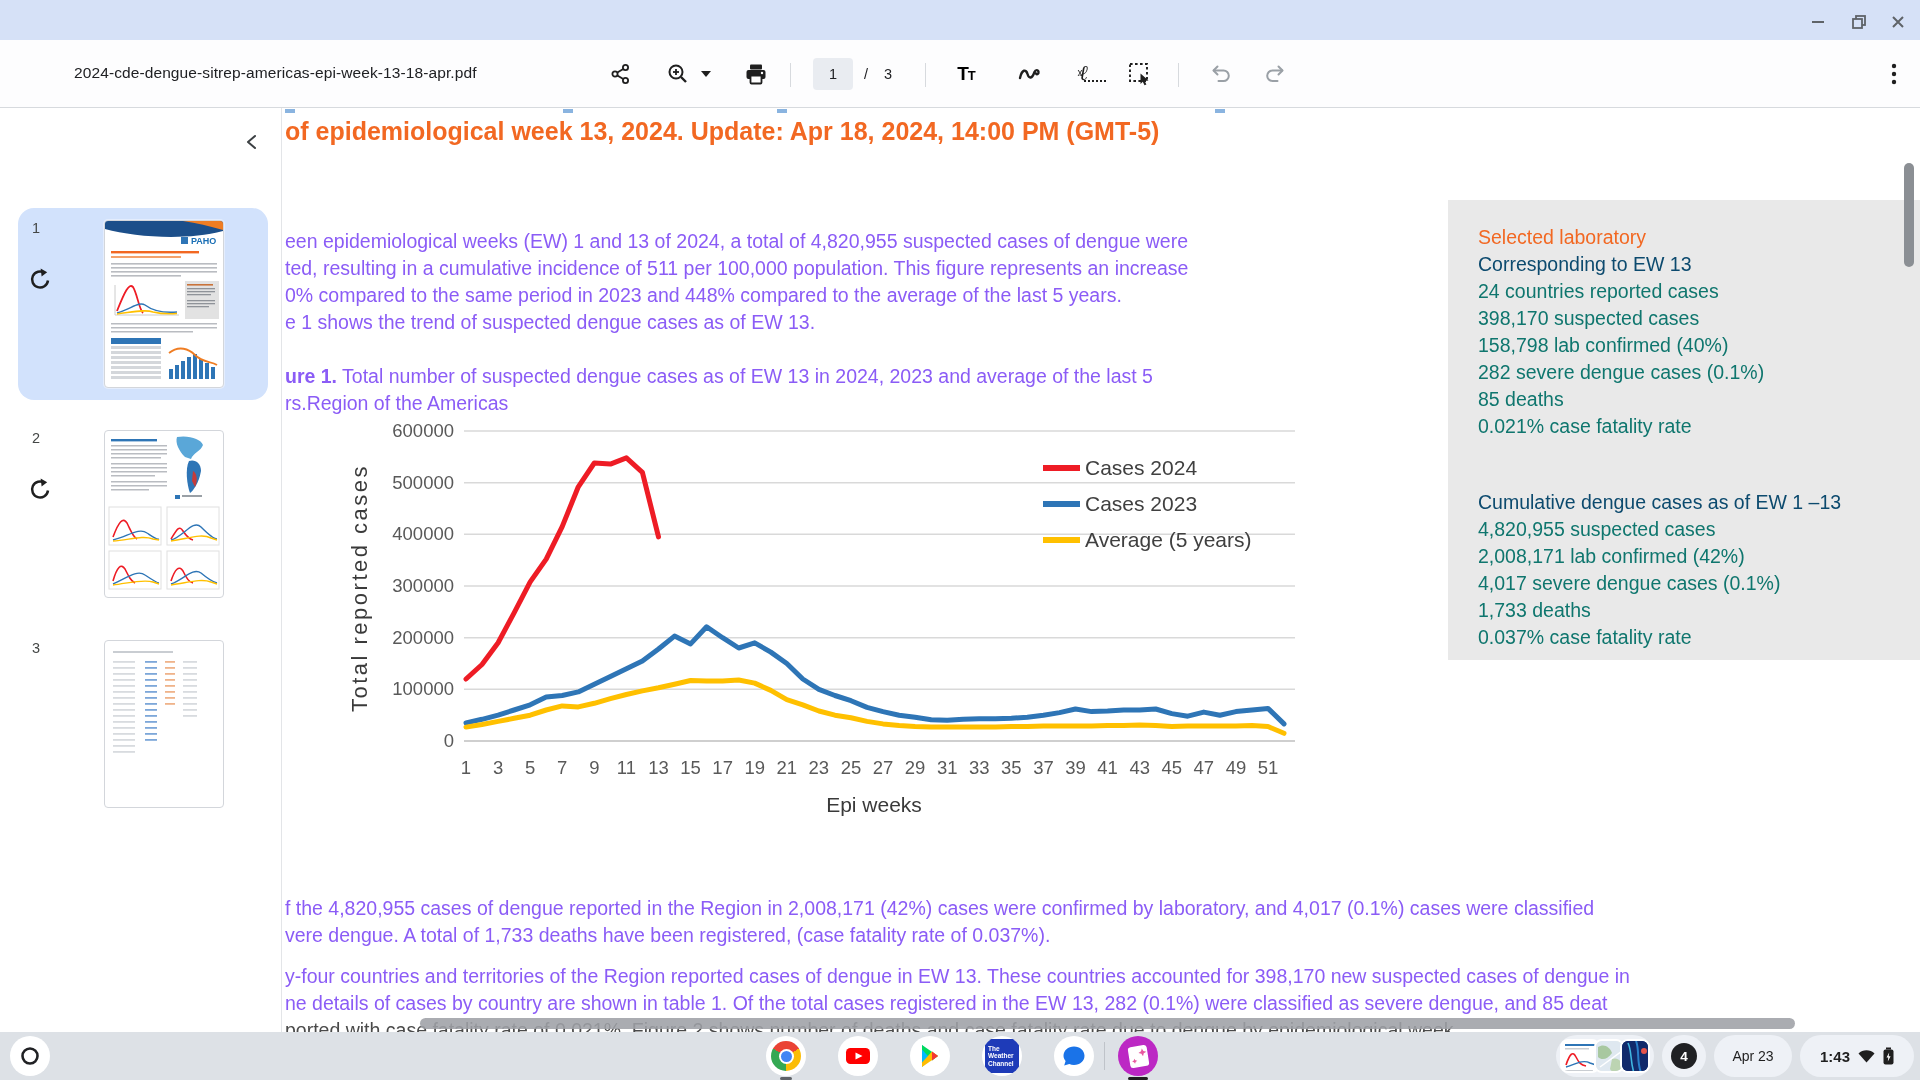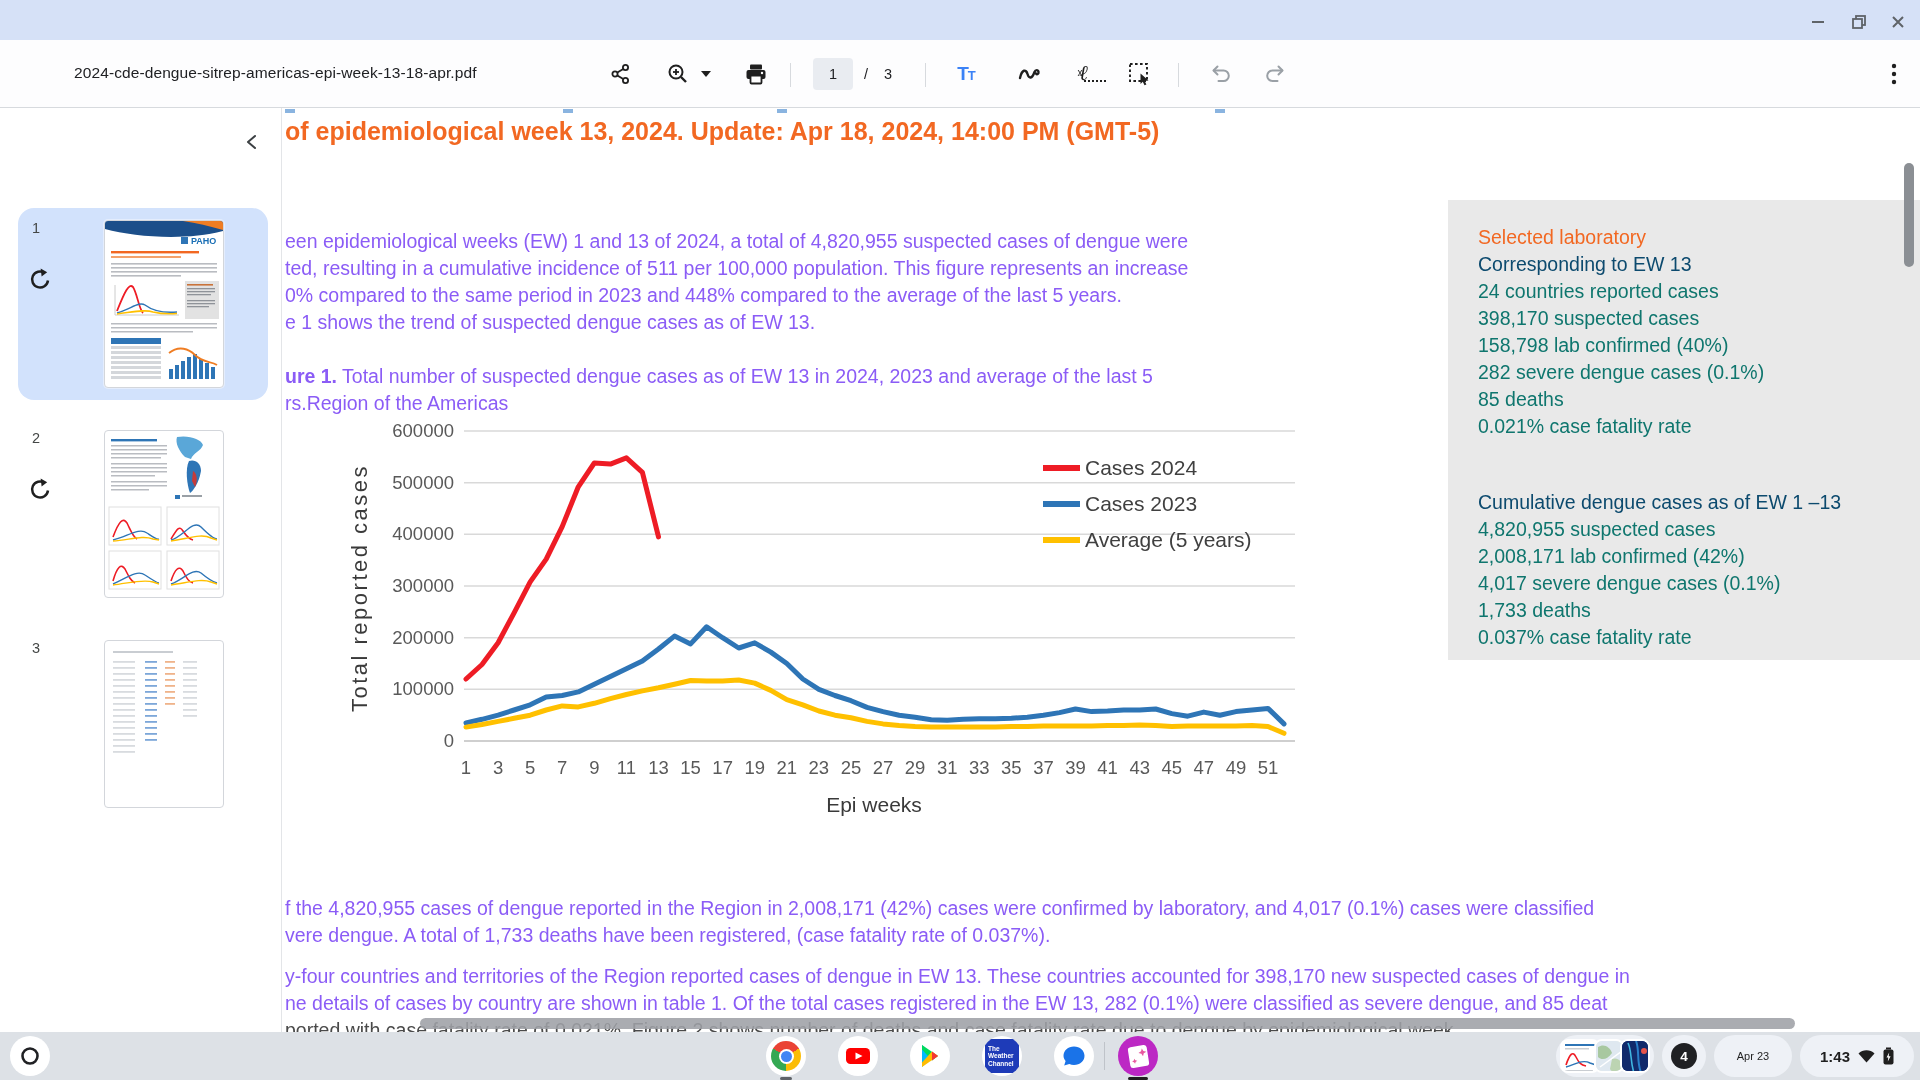--- a/index.html
+++ b/index.html
@@ -11,21 +11,21 @@
   .winbtn svg { display:block; }
 
   
   #toolbar { position:absolute; left:0; top:40px; width:1920px; height:68px; background:#fdfdfe; border-bottom:1px solid #d7dade; }
   #filename { position:absolute; left:30px; top:24px; font-size:15.5px; color:#202124; letter-spacing:.1px;margin-left:44px; }
   .tbtn { position:absolute; top:18px; width:32px; height:32px; display:flex; align-items:center; justify-content:center; border-radius:16px; }
   .tsep { position:absolute; top:23px; width:1px; height:24px; background:#d7dade; }
   #page-box { position:absolute; left:813px; top:18px; width:40px; height:32px; background:#e9ecf1; border-radius:4px; display:flex; align-items:center; justify-content:center; font-size:14.5px; color:#202124; }
   #page-sep { position:absolute; left:864px; top:26px; font-size:14.5px; color:#202124; }
   #page-total { position:absolute; left:884px; top:26px; font-size:14.5px; color:#202124; }
-  .glyph-tt { font-size:19px; font-weight:700; color:#3b82f6; letter-spacing:-1px; }
+  .glyph-tt { font-size:19px; font-weight:700; color:#000000; letter-spacing:-1px; }
   .glyph-tt small { font-size:13px; font-weight:700; }
   #sig-tool { position:relative; }
   #sig-x { position:absolute; left:-2px; bottom:6px; font-size:10px; color:#1f1f1f; }
   #sig-l { font-family:"DejaVu Serif", serif; font-style:italic; font-size:21px; font-weight:700; color:#1f1f1f; line-height:18px; }
   #sig-line { position:absolute; left:4px; bottom:2px; width:22px; border-bottom:2px dotted #1f1f1f; }
   #kebab { left:1878px; }
 
   
   #content { position:absolute; left:0; top:108px; width:1920px; height:924px; background:#fff; }
   #sidebar { position:absolute; left:0; top:0; width:282px; height:924px; background:#fff; border-right:1px solid #e3e5e8; }
@@ -63,21 +63,21 @@
   
   #shelf { position:absolute; left:0; top:1032px; width:1920px; height:48px; background:#dde1e6; }
   .shelf-circle { position:absolute; top:4px; width:40px; height:40px; background:#fff; border-radius:50%; display:flex; align-items:center; justify-content:center; overflow:hidden; }
   .app-indicator { position:absolute; top:45px; height:2.5px; border-radius:2px; }
   #shelf-sep { position:absolute; left:1104px; top:10px; width:1px; height:28px; background:#bfc3c9; }
   .status-pill { position:absolute; top:3px; height:42px; background:#eef1f6; border-radius:21px; display:flex; align-items:center; justify-content:center; }
   #montage { left:1556px; width:98px; overflow:hidden; }
   .mtile { position:absolute; top:4px; height:34px; border-radius:8px; border:2px solid #fff; }
   #badge-pill { left:1662px; width:44px; }
   #badge { width:26px; height:26px; border-radius:50%; background:#202124; color:#fff; font-size:13.5px; font-weight:700; display:flex; align-items:center; justify-content:center; }
-  #date-pill { left:1714px; width:78px; font-size:11px; color:#1f1f1f; }
+  #date-pill { left:1714px; width:78px; font-size:14px; color:#1f1f1f; }
   #time-pill { left:1800px; width:114px; gap:7px; font-size:15px; color:#1f1f1f;font-weight:bold; }
 
   .weather-box { width:34px; height:34px; background:#1e3bb8; border-radius:4px; display:flex; flex-direction:column; align-items:flex-start; justify-content:center; padding-left:3px; }
   .weather-box span { color:#fff; font-size:6.5px; font-weight:700; line-height:7.5px; }
   .gallery-circle { background:#bc28c4 !important; }
   .gallery-card { width:19px; height:21px; background:#fff; border-radius:3px; transform:rotate(-9deg); position:relative; }
 </style>
 </head>
 <body>
 

